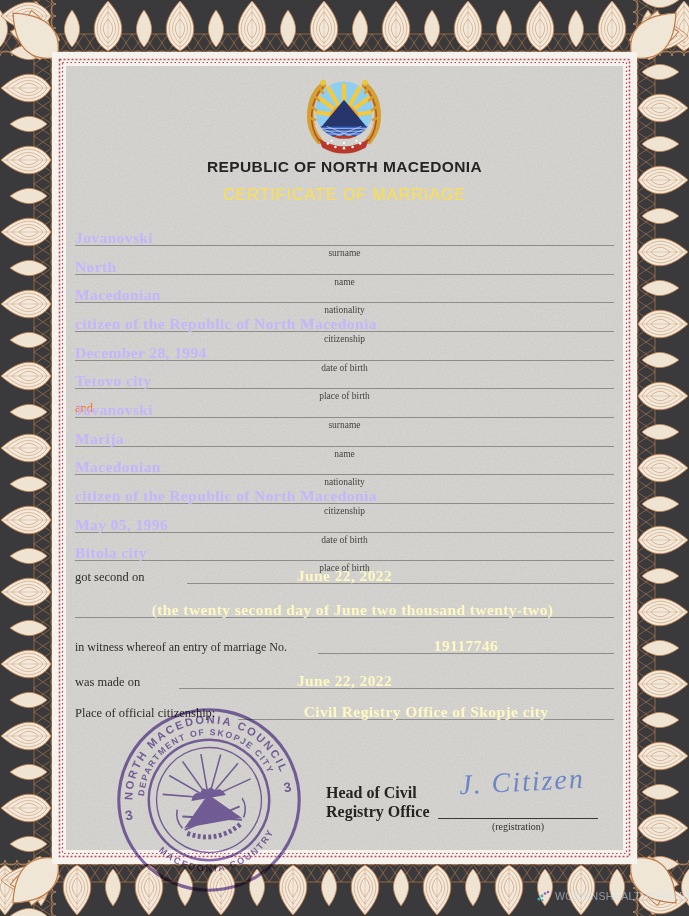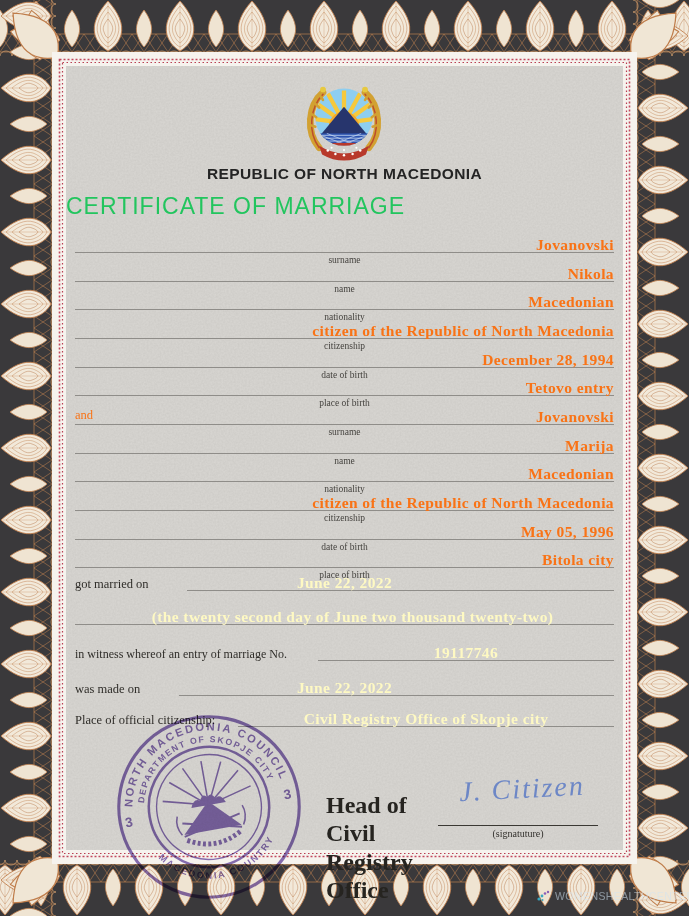--- a/index.html
+++ b/index.html
@@ -1,47 +1,47 @@
 <!DOCTYPE html>
 <html><head>
 <meta charset="utf-8">
 <style>
   html,body{margin:0;padding:0;background:#2e2e30;}
   .certificate{position:relative;width:689px;height:916px;background:#3a393b;overflow:hidden;
                font-family:"Liberation Serif",serif;}
   .border-art{position:absolute;left:0;top:0;width:689px;height:916px;}
-  .paper{position:absolute;left:66px;top:66px;width:557px;height:784px;color:#2e2c28;margin-top:7px;}
+  .paper{position:absolute;left:66px;top:66px;width:557px;height:784px;color:#2e2c28;}
 
   
   .arms{position:absolute;left:230px;top:6px;width:96px;height:84px;}
   .country-title{position:absolute;left:0;top:92px;width:100%;text-align:center;
     font-family:"Liberation Sans",sans-serif;font-weight:700;font-size:15.5px;
     letter-spacing:.4px;color:#242424;}
-  .doc-title{position:absolute;left:0;top:120px;width:100%;
-    font-family:"Liberation Sans",sans-serif;font-weight:400;font-size:23px;
-    letter-spacing:1px;color:#22c55e;}
+  .doc-title{position:absolute;left:0;top:120px;width:100%;text-align:center;
+    font-family:"Liberation Sans",sans-serif;font-weight:400;font-size:16px;
+    letter-spacing:1px;color:#fde047;}
 
   
   .frow{position:absolute;left:9px;right:9px;height:30px;}
   .fprefix{position:absolute;left:0;bottom:10px;font-size:12.5px;color:#f97316;}
   .frule{position:absolute;left:0;right:0;bottom:8px;border-bottom:1px solid #8f8d89;}
-  .fval{position:absolute;left:0;right:0;bottom:9px;text-align:right;
-    font-size:15.5px;font-weight:700;letter-spacing:.4px;color:#f97316;line-height:1;}
+  .fval{position:absolute;left:0;right:0;bottom:9px;text-align:left;
+    font-size:15.5px;font-weight:700;letter-spacing:.4px;color:#c4b5fd;line-height:1;}
   .flabel{position:absolute;left:0;right:0;bottom:-4px;text-align:center;
     font-size:9.5px;color:#45433f;line-height:1;}
 
   
   .srow{position:absolute;left:9px;right:9px;height:30px;}
   .slabel{position:absolute;left:0;bottom:9px;font-size:12.5px;color:#2f2d29;line-height:1;}
   .srule{position:absolute;bottom:8px;right:0;border-bottom:1px solid #8f8d89;}
   .sval{position:absolute;bottom:9px;text-align:center;font-size:15.5px;font-weight:700;
     letter-spacing:.4px;color:#fef9c3;line-height:1;}
 
   
-  .sig-office{position:absolute;left:260px;top:718px;width:130px;font-size:24px;font-weight:600;
+  .sig-office{position:absolute;left:260px;top:718px;width:130px;font-size:16px;font-weight:600;
     color:#262420;line-height:1.18;white-space:pre-line;}
   .sig-name{position:absolute;left:356px;top:700px;width:200px;text-align:center;
     font-style:italic;font-size:28px;color:#6d87c6;transform:rotate(-3deg);
     font-family:"Liberation Serif",serif;letter-spacing:2px;}
   .sig-rule{position:absolute;left:372px;top:752px;width:160px;border-top:1.5px solid #3a3833;}
   .sig-caption{position:absolute;left:372px;top:755px;width:160px;text-align:center;
     font-size:10px;color:#33312d;}
 
   .stamp{position:absolute;left:46px;top:637px;width:194px;height:194px;
     mix-blend-mode:multiply;opacity:.85;}
@@ -176,21 +176,21 @@
 
     <div class="frow" style="top:158px">
       <span class="fprefix"></span>
       <div class="frule"></div>
       <div class="fval">Jovanovski</div>
       <div class="flabel">surname</div>
     </div>
     <div class="frow" style="top:187px">
       <span class="fprefix"></span>
       <div class="frule"></div>
-      <div class="fval">Nikola</div>
+      <div class="fval">North</div>
       <div class="flabel">name</div>
     </div>
     <div class="frow" style="top:215px">
       <span class="fprefix"></span>
       <div class="frule"></div>
       <div class="fval">Macedonian</div>
       <div class="flabel">nationality</div>
     </div>
     <div class="frow" style="top:244px">
       <span class="fprefix"></span>
@@ -200,21 +200,21 @@
     </div>
     <div class="frow" style="top:273px">
       <span class="fprefix"></span>
       <div class="frule"></div>
       <div class="fval">December 28, 1994</div>
       <div class="flabel">date of birth</div>
     </div>
     <div class="frow" style="top:301px">
       <span class="fprefix"></span>
       <div class="frule"></div>
-      <div class="fval">Tetovo entry</div>
+      <div class="fval">Tetovo city</div>
       <div class="flabel">place of birth</div>
     </div>
     <div class="frow" style="top:330px">
       <span class="fprefix">and</span>
       <div class="frule"></div>
       <div class="fval">Jovanovski</div>
       <div class="flabel">surname</div>
     </div>
     <div class="frow" style="top:359px">
       <span class="fprefix"></span>
@@ -241,21 +241,21 @@
       <div class="flabel">date of birth</div>
     </div>
     <div class="frow" style="top:473px">
       <span class="fprefix"></span>
       <div class="frule"></div>
       <div class="fval">Bitola city</div>
       <div class="flabel">place of birth</div>
     </div>
 
     <div class="srow" style="top:496px">
-      <span class="slabel">got married on</span>
+      <span class="slabel">got second on</span>
       <div class="srule" style="left:112px"></div>
       <div class="sval" style="left:0;right:0">June 22, 2022</div>
     </div>
     <div class="srow" style="top:530px">
       <div class="srule" style="left:0"></div>
       <div class="sval" style="left:16px;right:0">(the twenty second day of June two thousand twenty-two)</div>
     </div>
     <div class="srow" style="top:566px">
       <span class="slabel" style="font-size:12px">in witness whereof an entry of marriage No.</span>
       <div class="srule" style="left:243px"></div>
@@ -269,21 +269,21 @@
     <div class="srow" style="top:632px">
       <span class="slabel">Place of official citizenship:</span>
       <div class="srule" style="left:163px"></div>
       <div class="sval" style="left:163px;right:0">Civil Registry Office of Skopje city</div>
     </div>
 
     <div class="sig-office">Head of Civil
 Registry Office</div>
     <div class="sig-name">J. Citizen</div>
     <div class="sig-rule"></div>
-    <div class="sig-caption">(signatuture)</div>
+    <div class="sig-caption">(registration)</div>
 
     <svg class="stamp" viewBox="0 0 200 200" aria-hidden="true">
       <defs>
         <path id="arcTop" d="M 21,100 A 79,79 0 1 1 179,100" fill="none"></path>
         <path id="arcIn" d="M 33,100 A 67,67 0 1 1 167,100" fill="none"></path>
         <path id="arcBot" d="M 26,100 A 74,74 0 0 0 174,100" fill="none"></path>
       </defs>
       <g transform="rotate(-10 100 100)" stroke="#7457ad" fill="none">
         <circle cx="100" cy="100" r="93" stroke-width="3.2"></circle>
         <circle cx="100" cy="100" r="62" stroke-width="2.6"></circle>

